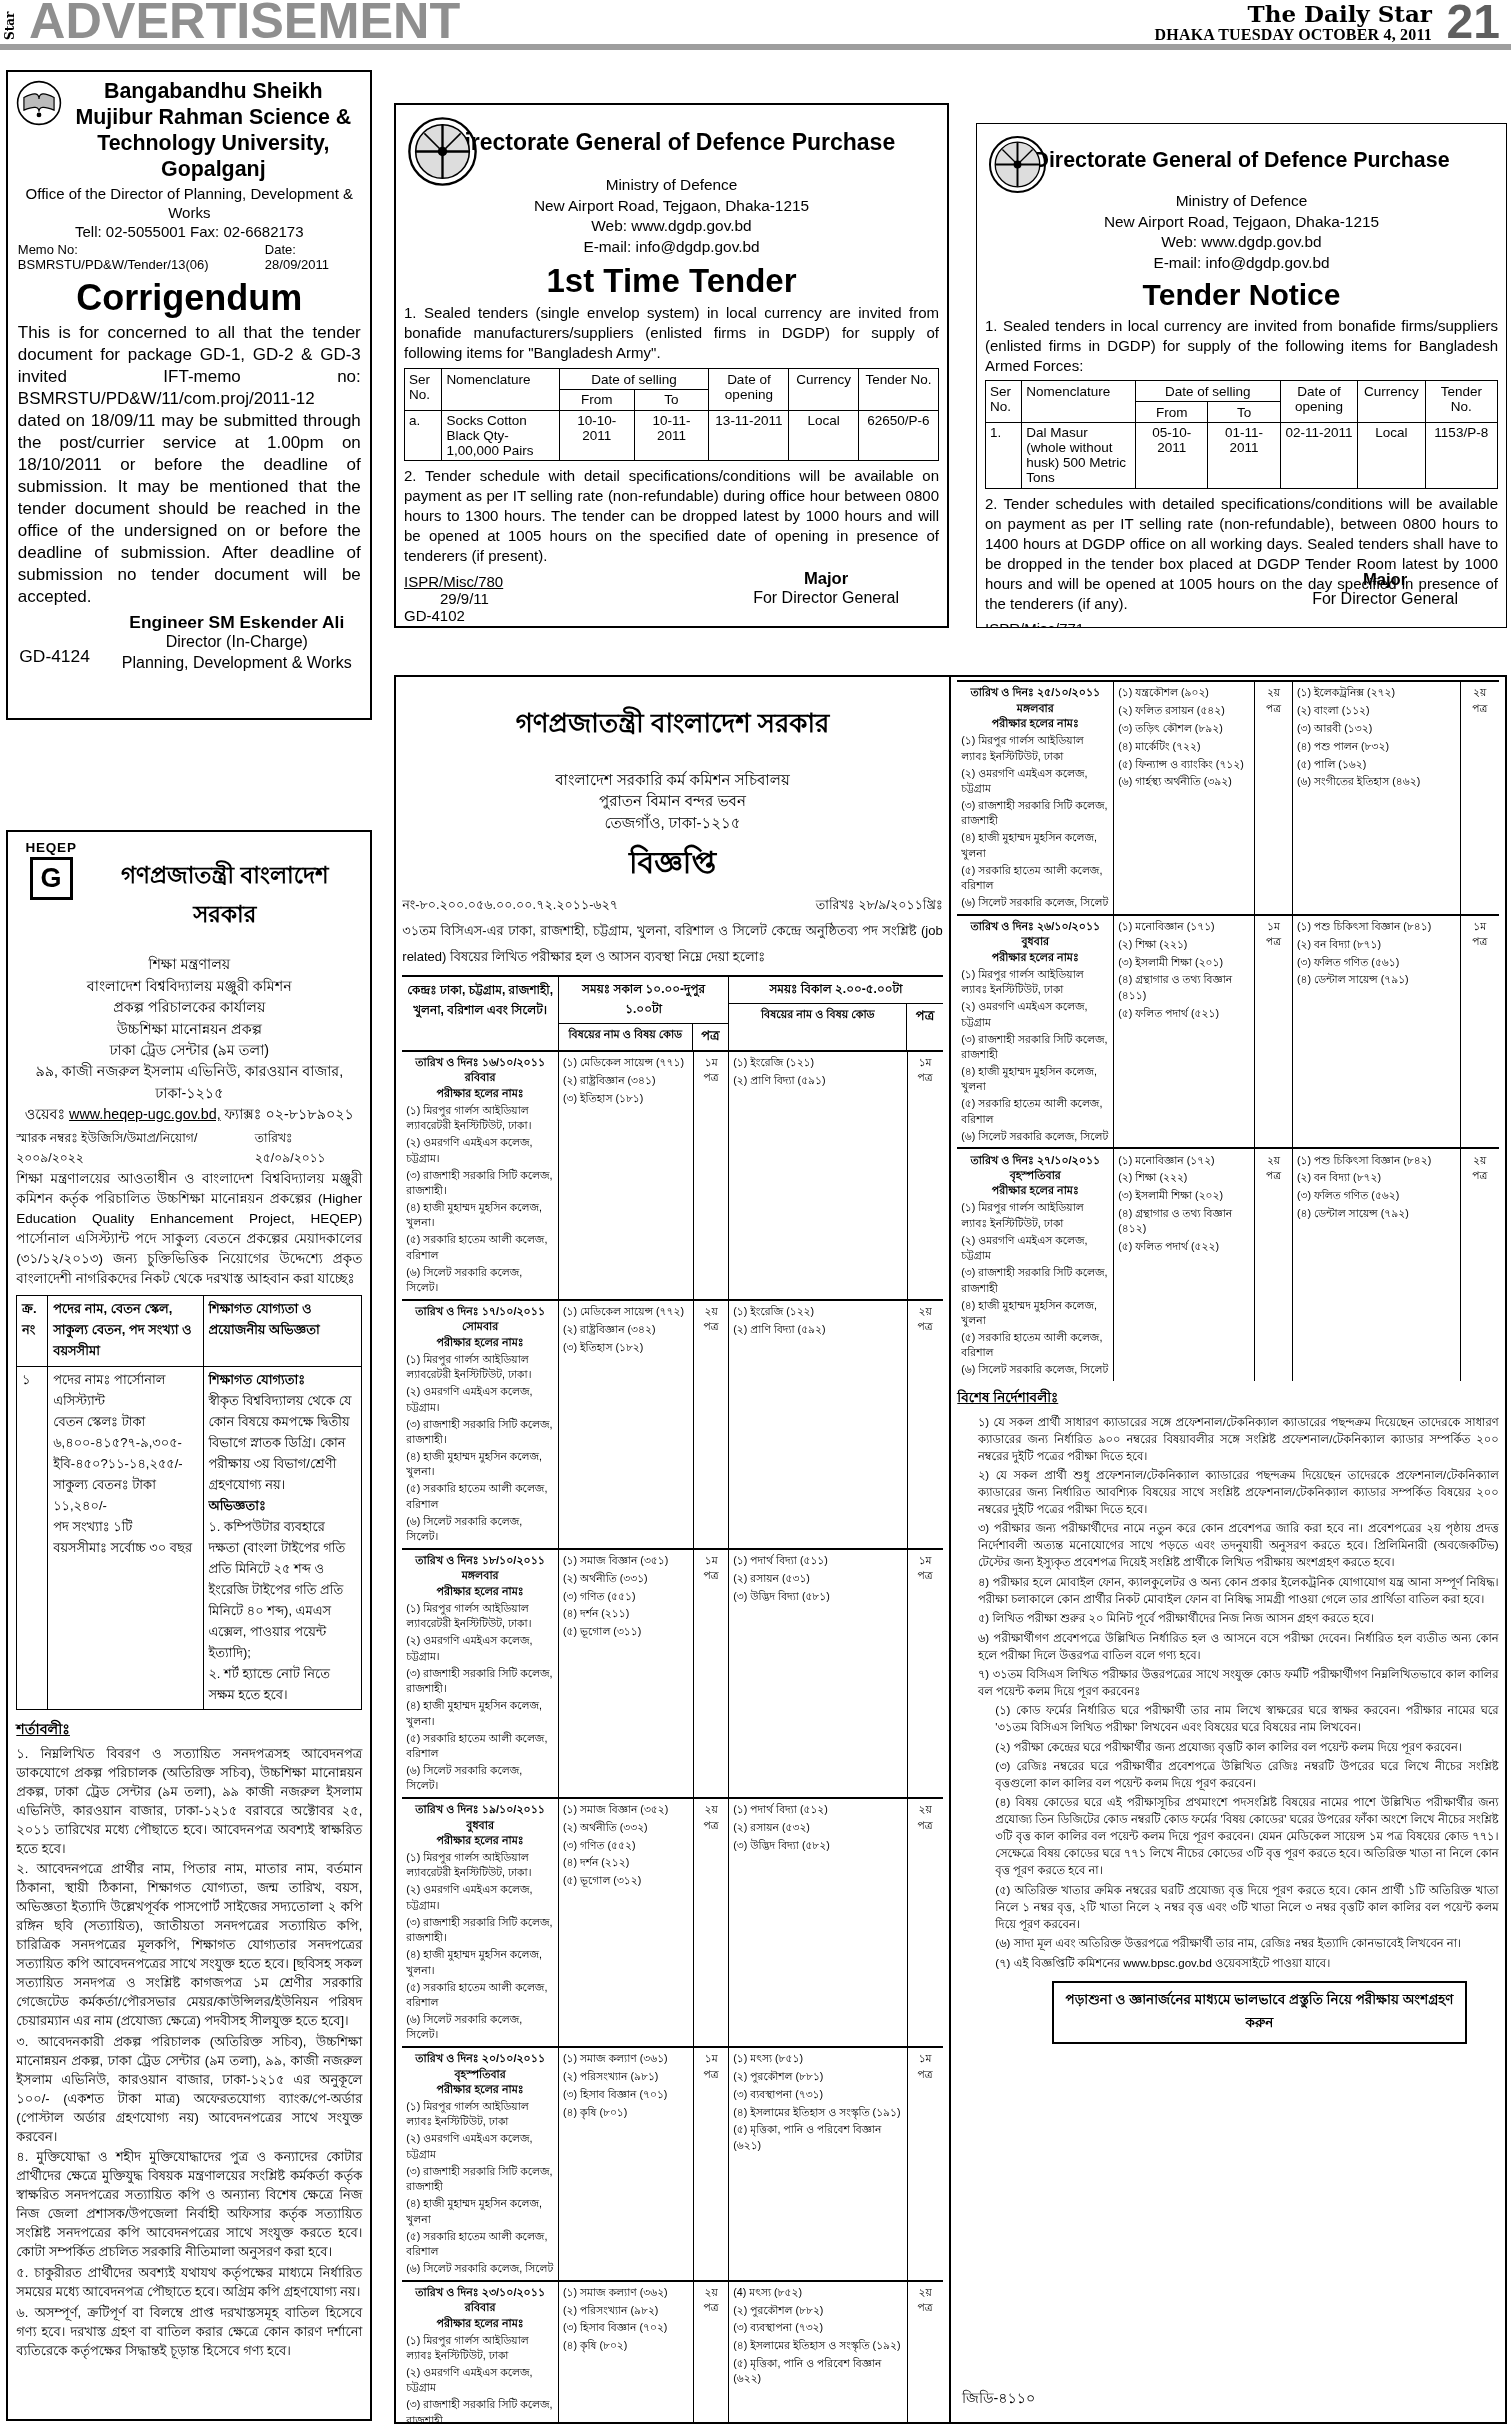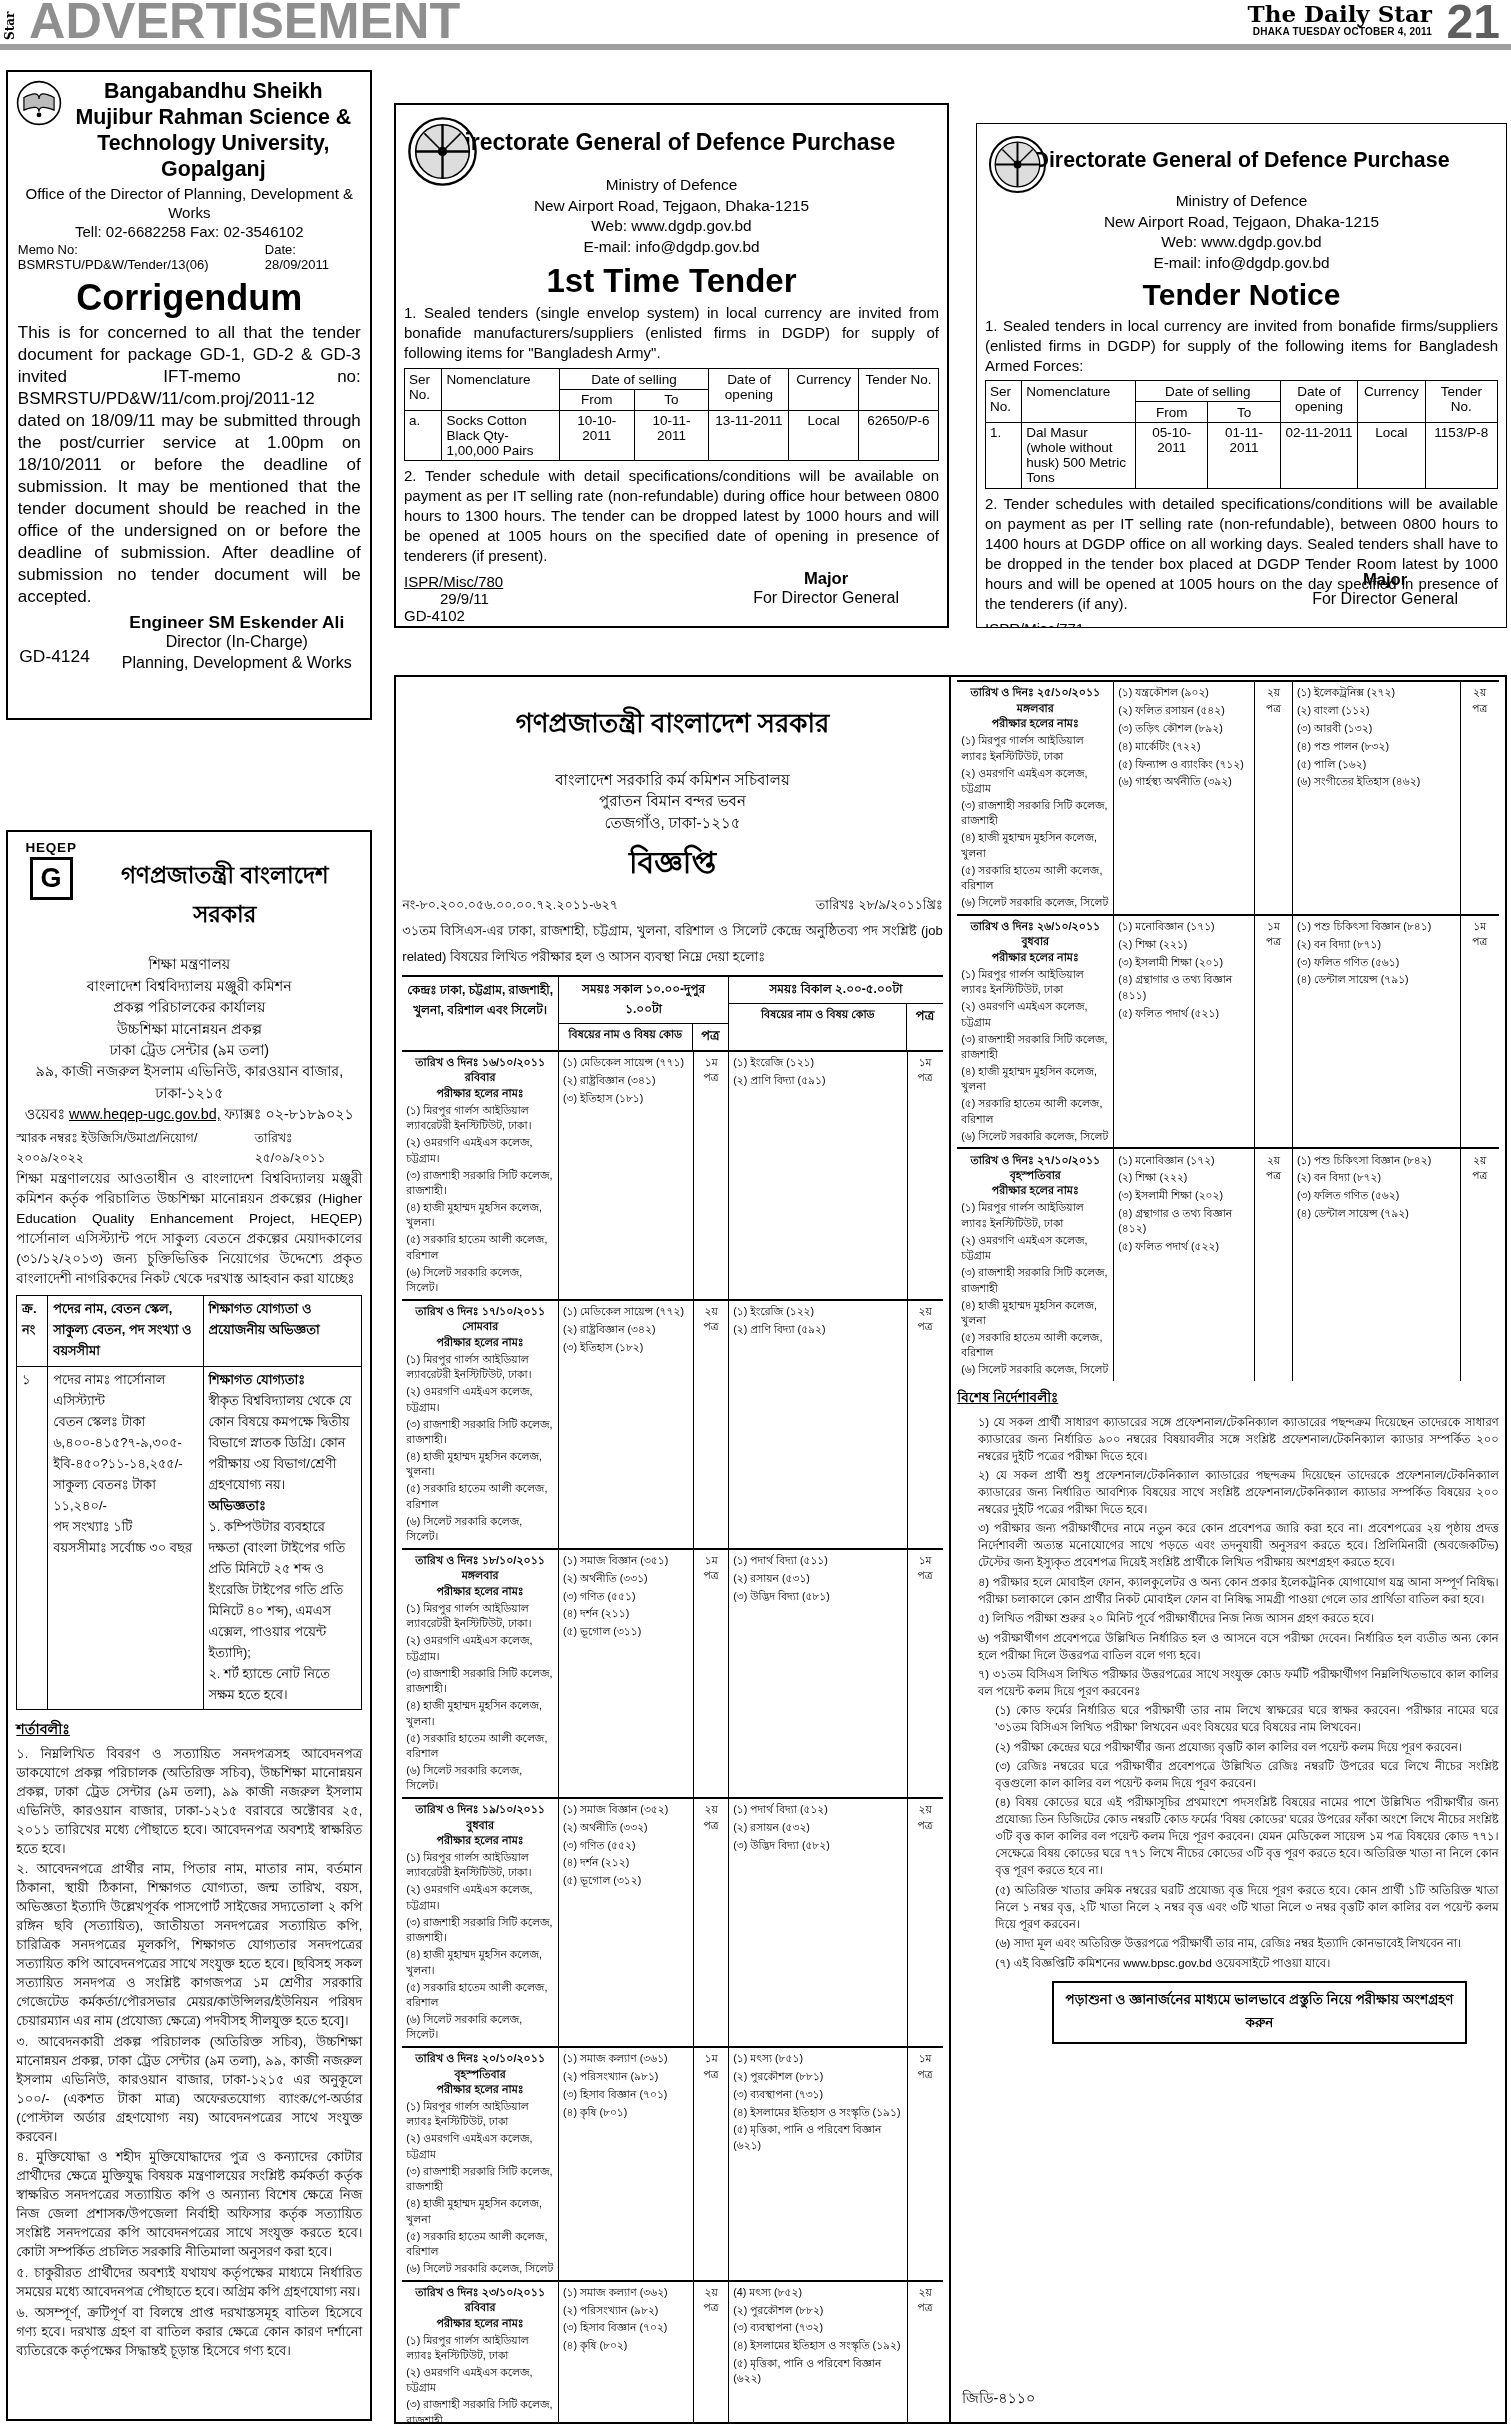--- a/index.html
+++ b/index.html
@@ -4,21 +4,21 @@
 <style>
   html,body{margin:0;padding:0;background:#e8e8e8;}
   .page{position:relative;width:1511px;height:2426px;background:#fff;font-family:"Liberation Sans",sans-serif;color:#000;overflow:hidden;}
   [data-interactable]{box-sizing:border-box;}
   
   .hdr{position:absolute;left:0;top:0;width:1511px;height:46px;}
   .star-v{position:absolute;left:3.2px;top:40px;font-family:"DejaVu Serif",serif;font-size:12px;font-weight:bold;transform:rotate(-90deg);transform-origin:left top;}
   .adv{position:absolute;left:28.5px;top:-8px;font-size:48px;font-weight:bold;color:#8f8f8f;letter-spacing:0px;transform:scale(1.05,1.05);transform-origin:left top;}
   .mast{position:absolute;right:79px;top:1.6px;text-align:right;}
   .mast-title{font-family:"DejaVu Serif",serif;font-weight:bold;font-size:23px;line-height:24px;}
-  .mast-date{font-size:10px;font-weight:bold;letter-spacing:0.2px;}
+  .mast-date{font-size:16px;font-weight:bold;letter-spacing:0.2px;font-family:Liberation Serif, serif;}
   .pageno{position:absolute;right:11px;top:-6.3px;font-size:48px;font-weight:bold;color:#5f5f5f;}
   .rule{position:absolute;left:0;top:44px;width:1511px;height:5.5px;background:#9e9e9e;}
   
   .box{position:absolute;background:#fff;border:2.4px solid #000;box-sizing:border-box;overflow:hidden;}
   .tc{text-align:center;} .b{font-weight:bold;} .j{text-align:justify;}
   
   .corr{left:6.3px;top:70px;width:366px;height:650px;padding:6.3px 9.5px;}
   .corr-logo{position:absolute;left:8px;top:8px;}
   .corr-title{font-size:21.4px;font-weight:bold;line-height:26px;margin:0 0 1.6px 0;padding-left:48px;}
   .corr-office{font-size:15px;line-height:19px;}
@@ -119,21 +119,21 @@
   <section class="box corr" data-interactable="false">
     <span class="corr-logo" data-interactable="false">
       <svg width="46" height="46" viewBox="0 0 58 58">
           <circle cx="29" cy="29" r="27" fill="none" stroke="#000" stroke-width="2"></circle>
           <path d="M10 22 q19 -10 19 2 q0 -12 19 -2 l0 16 q-19 -8 -19 2 q0 -10 -19 -2 z" fill="#bbb" stroke="#000" stroke-width="1.5"></path>
           <circle cx="29" cy="44" r="3" fill="#000"></circle>
         </svg>
     </span>
     <h2 class="corr-title tc" data-interactable="false">Bangabandhu Sheikh Mujibur Rahman Science &amp; Technology University, Gopalganj</h2>
     <div class="corr-office tc" data-interactable="false">Office of the Director of Planning, Development &amp; Works</div>
-    <div class="corr-telfax tc" data-interactable="false">Tell: 02-6682258 Fax: 02-3546102</div>
+    <div class="corr-telfax tc" data-interactable="false">Tell: 02-5055001 Fax: 02-6682173</div>
     <div class="corr-memo" data-interactable="false">
       <span data-interactable="false">Memo No: BSMRSTU/PD&amp;W/Tender/13(06)</span>
       <span data-interactable="false">Date: 28/09/2011</span>
     </div>
     <h1 class="corr-head tc" data-interactable="false">Corrigendum</h1>
     <p class="corr-body j" style="margin:0" data-interactable="false">This is for concerned to all that the tender document for package GD-1, GD-2 &amp; GD-3 invited IFT-memo no: BSMRSTU/PD&amp;W/11/com.proj/2011-12 dated on 18/09/11 may be submitted through the post/currier service at 1.00pm on 18/10/2011 or before the deadline of submission. It may be mentioned that the tender document should be reached in the office of the undersigned on or before the deadline of submission. After deadline of submission no tender document will be accepted.</p>
     <div class="corr-sig" data-interactable="false">
       <div class="nm" data-interactable="false">Engineer SM Eskender Ali</div>
       <div id="corr-sig-lines" data-interactable="false">
           <div data-interactable="false">Director (In-Charge)</div>

